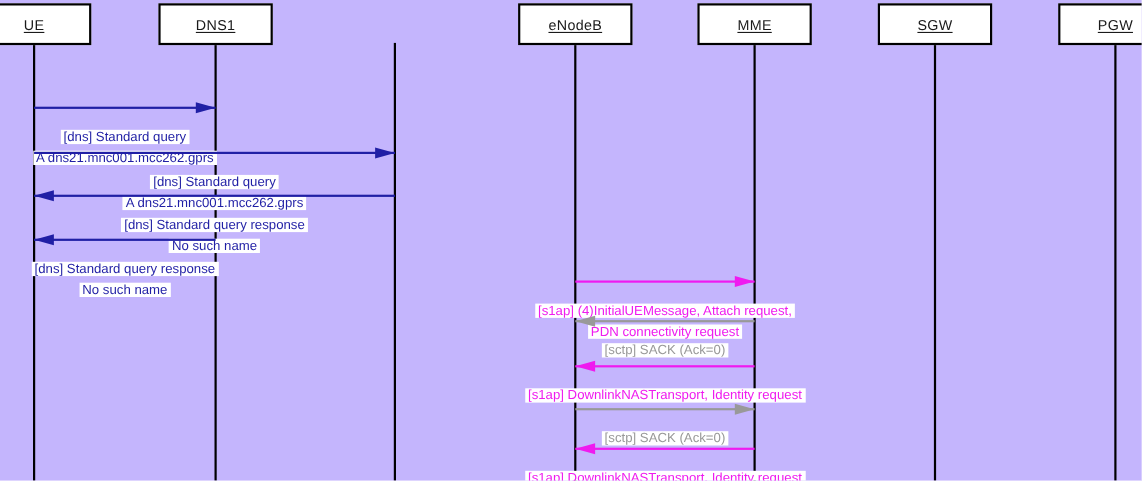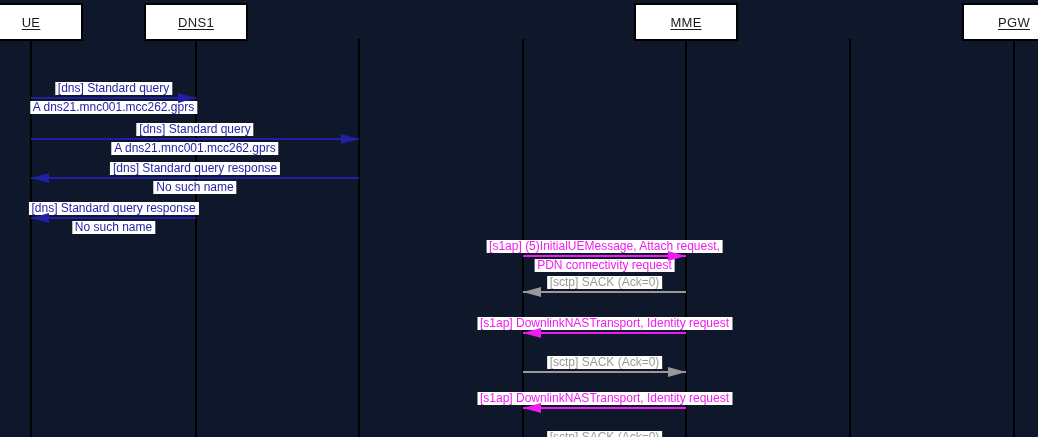--- a/index.html
+++ b/index.html
@@ -1,20 +1,20 @@
 <!DOCTYPE html>
 <html><head>
 <meta charset="utf-8">
 <style>
   html, body { margin: 0; padding: 0; background: #ffffff; }
   .stage {
     position: relative;
     width: 1038px;
     height: 437px;
-    background: #0f172a;
+    background: #c4b5fd;
     overflow: hidden;
     font-family: "Liberation Sans", sans-serif;
   }
   .lifeline {
     position: absolute;
     width: 2px;
     background: #000000;
     z-index: 1;
   }
   .actor-box {
@@ -49,41 +49,48 @@
   }
   .msg-label {
     position: absolute;
     transform: translateX(-50%);
     white-space: nowrap;
     background: #ffffff;
     font-size: 12px;
     line-height: 13px;
     padding: 0 3px;
     z-index: 2;
+    margin-top: 36px;
   }
 </style>
 </head>
 <body>
 
 <div class="stage">
     <div class="lifeline" style="left: 30px; top: 39px; height: 398px;"></div>
     <div class="actor-box" style="left: -21px; top: 3px; width: 104px; height: 38px;">
       <span class="actor-label">UE</span>
     </div>
     <div class="lifeline" style="left: 195px; top: 39px; height: 398px;"></div>
     <div class="actor-box" style="left: 144px; top: 3px; width: 104px; height: 38px;">
       <span class="actor-label">DNS1</span>
     </div>
     <div class="lifeline" style="left: 358px; top: 39px; height: 398px;"></div>
     <div class="lifeline" style="left: 522px; top: 39px; height: 398px;"></div>
+    <div class="actor-box" style="left: 471px; top: 3px; width: 104px; height: 38px;">
+      <span class="actor-label">eNodeB</span>
+    </div>
     <div class="lifeline" style="left: 685px; top: 39px; height: 398px;"></div>
     <div class="actor-box" style="left: 634px; top: 3px; width: 104px; height: 38px; justify-content: center;">
       <span class="actor-label">MME</span>
     </div>
     <div class="lifeline" style="left: 849px; top: 39px; height: 398px;"></div>
+    <div class="actor-box" style="left: 798px; top: 3px; width: 104px; height: 38px;">
+      <span class="actor-label">SGW</span>
+    </div>
     <div class="lifeline" style="left: 1013px; top: 39px; height: 398px;"></div>
     <div class="actor-box" style="left: 962px; top: 3px; width: 104px; height: 38px;">
       <span class="actor-label">PGW</span>
     </div>
     <div class="msg-line" style="left: 31px; width: 165px; top: 97px; background: rgb(32, 31, 165);"></div>
     <div class="msg-head" style="top: 93px; left: 178px; border-left: 18px solid rgb(32, 31, 165);"></div>
     <div class="msg-label" style="left: 113.5px; top: 82px; color: rgb(32, 31, 165);">[dns] Standard query</div>
     <div class="msg-label" style="left: 113.5px; top: 101px; color: rgb(32, 31, 165);">A dns21.mnc001.mcc262.gprs</div>
     <div class="msg-line" style="left: 31px; width: 328px; top: 138px; background: rgb(32, 31, 165);"></div>
     <div class="msg-head" style="top: 134px; left: 341px; border-left: 18px solid rgb(32, 31, 165);"></div>
@@ -92,21 +99,21 @@
     <div class="msg-line" style="left: 31px; width: 328px; top: 177px; background: rgb(32, 31, 165);"></div>
     <div class="msg-head" style="top: 173px; left: 31px; border-right: 18px solid rgb(32, 31, 165);"></div>
     <div class="msg-label" style="left: 195px; top: 162px; color: rgb(32, 31, 165);">[dns] Standard query response</div>
     <div class="msg-label" style="left: 195px; top: 181px; color: rgb(32, 31, 165);">No such name</div>
     <div class="msg-line" style="left: 31px; width: 165px; top: 217px; background: rgb(32, 31, 165);"></div>
     <div class="msg-head" style="top: 213px; left: 31px; border-right: 18px solid rgb(32, 31, 165);"></div>
     <div class="msg-label" style="left: 113.5px; top: 202px; color: rgb(32, 31, 165);">[dns] Standard query response</div>
     <div class="msg-label" style="left: 113.5px; top: 221px; color: rgb(32, 31, 165);">No such name</div>
     <div class="msg-line" style="left: 523px; width: 163px; top: 255px; background: rgb(239, 27, 239);"></div>
     <div class="msg-head" style="top: 251px; left: 668px; border-left: 18px solid rgb(239, 27, 239);"></div>
-    <div class="msg-label" style="left: 604.5px; top: 240px; color: rgb(239, 27, 239);">[s1ap] (5)InitialUEMessage, Attach request,</div>
+    <div class="msg-label" style="left: 604.5px; top: 240px; color: rgb(239, 27, 239);">[s1ap] (4)InitialUEMessage, Attach request,</div>
     <div class="msg-label" style="left: 604.5px; top: 259px; color: rgb(239, 27, 239); text-align: right;">PDN connectivity request</div>
     <div class="msg-line" style="left: 523px; width: 163px; top: 291px; background: rgb(153, 153, 153);"></div>
     <div class="msg-head" style="top: 287px; left: 523px; border-right: 18px solid rgb(153, 153, 153);"></div>
     <div class="msg-label" style="left: 604.5px; top: 276px; color: rgb(153, 153, 153);">[sctp] SACK (Ack=0)</div>
     <div class="msg-line" style="left: 523px; width: 163px; top: 332px; background: rgb(239, 27, 239);"></div>
     <div class="msg-head" style="top: 328px; left: 523px; border-right: 18px solid rgb(239, 27, 239);"></div>
     <div class="msg-label" style="left: 604.5px; top: 317px; color: rgb(239, 27, 239);">[s1ap] DownlinkNASTransport, Identity request</div>
     <div class="msg-line" style="left: 523px; width: 163px; top: 371px; background: rgb(153, 153, 153);"></div>
     <div class="msg-head" style="top: 367px; left: 668px; border-left: 18px solid rgb(153, 153, 153);"></div>
     <div class="msg-label" style="left: 604.5px; top: 356px; color: rgb(153, 153, 153);">[sctp] SACK (Ack=0)</div>

